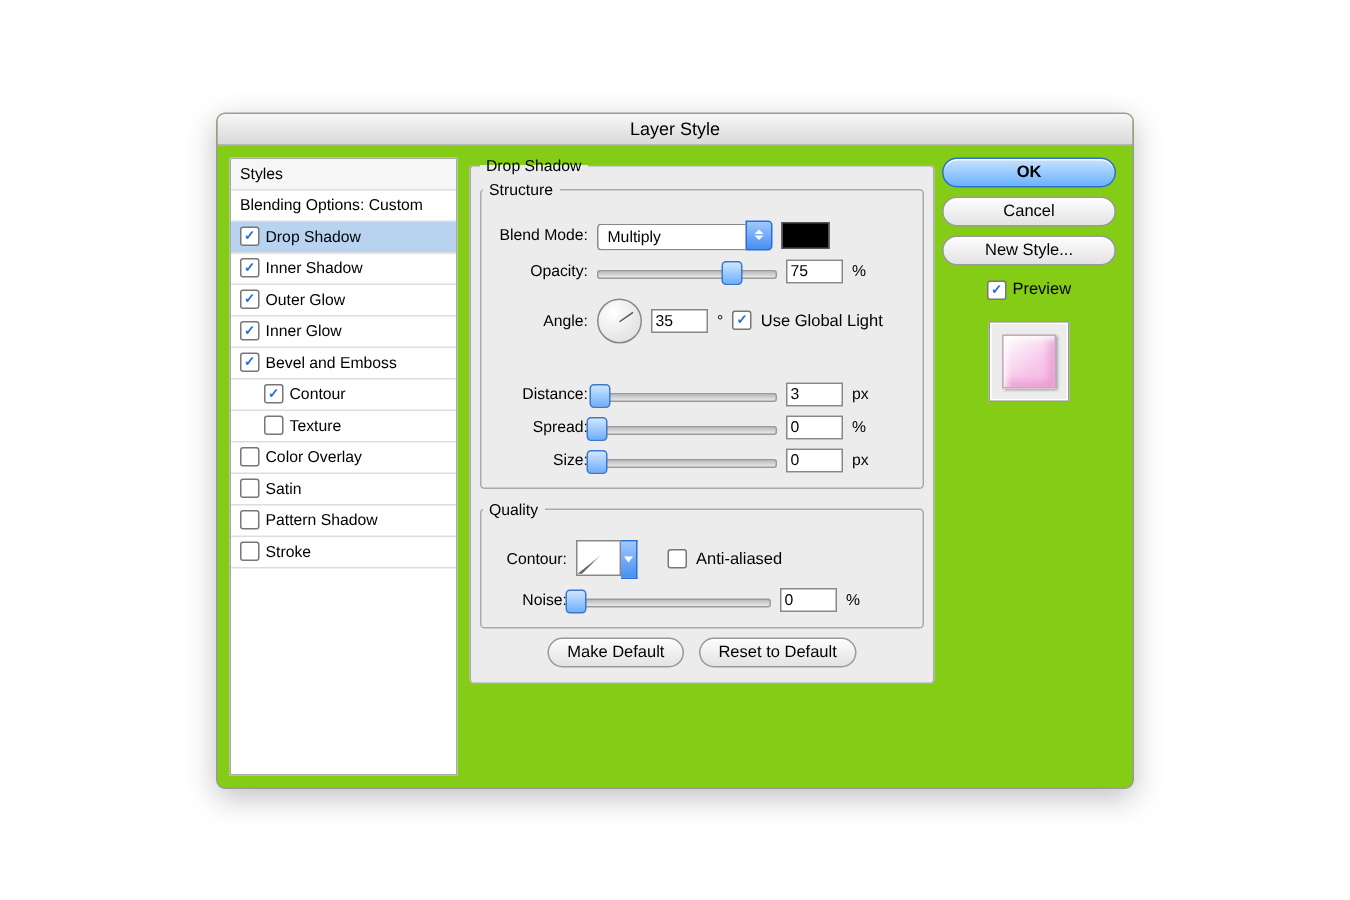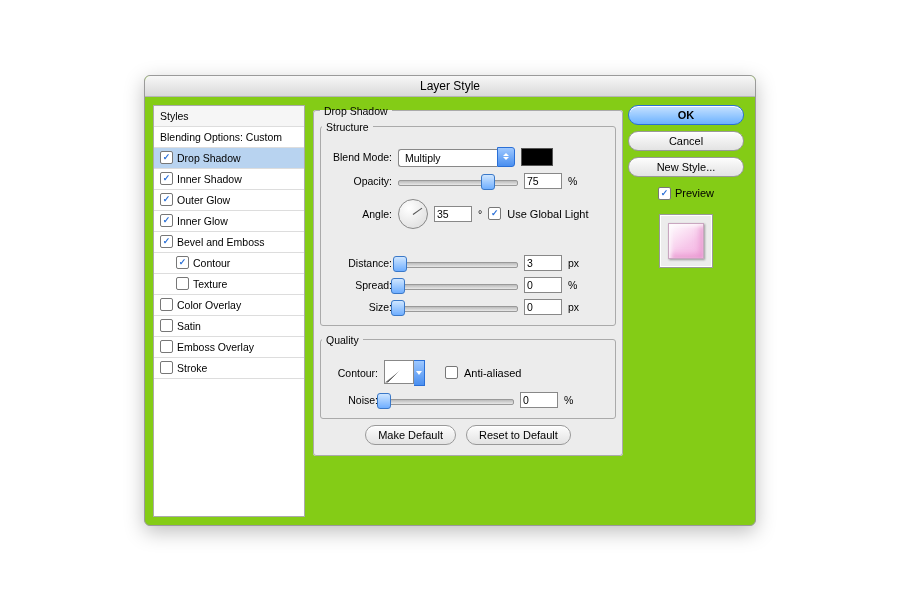--- a/index.html
+++ b/index.html
@@ -246,21 +246,21 @@
           <div class="row">
             <span class="cb"></span>
             <span>Color Overlay</span>
           </div>
           <div class="row">
             <span class="cb"></span>
             <span>Satin</span>
           </div>
           <div class="row">
             <span class="cb"></span>
-            <span>Emboss Overlay</span>
+            <span>Pattern Shadow</span>
           </div>
           <div class="row">
             <span class="cb"></span>
             <span>Stroke</span>
           </div>
         </div>
     </div>
 
     <div class="center">
       <fieldset class="fs-outer">

